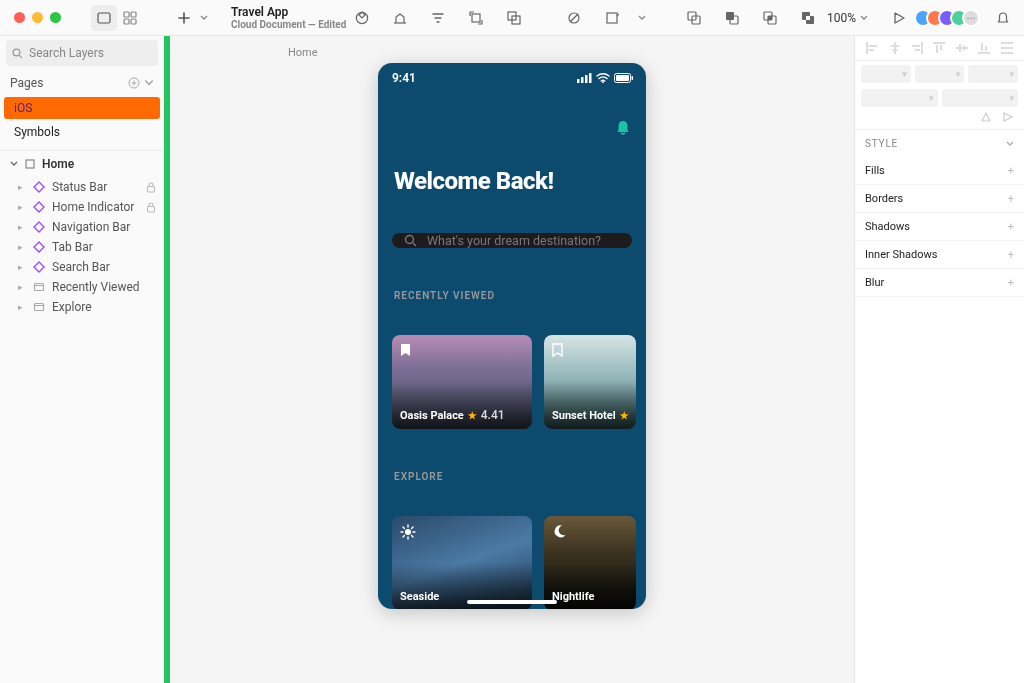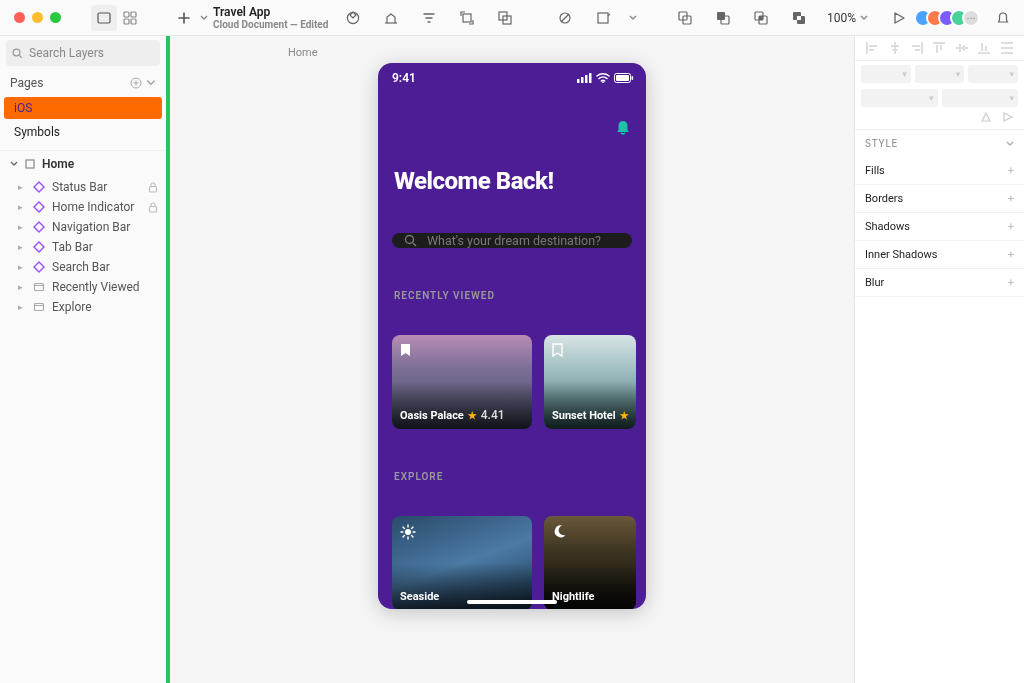--- a/index.html
+++ b/index.html
@@ -5,54 +5,54 @@
 * { margin: 0; padding: 0; box-sizing: border-box; }
 html, body { width: 1024px; height: 683px; overflow: hidden; font-family: -apple-system, BlinkMacSystemFont, "Segoe UI", Roboto, Helvetica, Arial, sans-serif; background: #fff; color: #222; }
 
 
 .topbar { height: 36px; display: flex; align-items: center; border-bottom: 1px solid #e6e6e6; padding: 0 8px; background: #fafafa; }
 .traffic { display: flex; gap: 7px; padding: 0 6px; }
 .traffic span { width: 11px; height: 11px; border-radius: 50%; display: inline-block; }
 .tlr { background:#ff5f57; } .tly { background:#febc2e; } .tlg { background:#28c840; }
 .tool-icon { width: 26px; height: 26px; display:flex; align-items:center; justify-content:center; border-radius:4px; color:#555; cursor:pointer; }
 .tool-icon.active { background:#eee; }
-.doc-title { margin-left: 2px; }
+.doc-title { margin-left: 20px; }
 .doc-title .name { font-size: 12px; font-weight:600; color:#222; }
 .doc-title .sub { font-size: 10px; color:#888;font-weight:bold; }
 .topbar-spacer { flex:1; }
 .toolbar-group { display:flex; align-items:center; gap:12px; }
 .avatars { display:flex; align-items:center; }
 .avatars span { width:18px; height:18px; border-radius:50%; border:2px solid #fff; margin-left:-6px; display:inline-block; }
 .zoom { font-size:12px; color:#333; padding:0 4px; display:flex; align-items:center; gap:4px; }
 
 svg { display:block; }
 
 
 .body { display:flex; height: calc(683px - 36px); }
 
 
-.sidebar { width: 170px; border-right:4px solid #22c55e; background:#fafafa; display:flex; flex-direction:column; font-size:12px; }
+.sidebar { width: 170px; border-right:6px solid #22c55e; background:#fafafa; display:flex; flex-direction:column; font-size:12px; }
 .search-layers { height:26px; margin:4px 6px; background:#eee; border-radius:4px; display:flex; align-items:center; padding:0 6px; color:#888; gap:6px; }
 .section-head { display:flex; align-items:center; padding:6px 10px; color:#555; }
 .section-head .label { flex:1; }
 .page-item { padding:4px 10px; border-radius:3px; margin:1px 4px; cursor:pointer; }
 .page-item.selected { background:#ff6a00; color:#4c1d95; }
 .layers-head { display:flex; align-items:center; padding:6px 10px; font-weight:600; color:#333; gap:6px; border-top:1px solid #eee; margin-top:6px; }
 .layer-row { display:flex; align-items:center; padding:3px 8px 3px 18px; gap:6px; color:#555; cursor:pointer; }
 .layer-row .chev { width:8px; color:#aaa; font-size:9px; }
 .layer-ic { width:14px; height:14px; display:flex; align-items:center; justify-content:center; }
 .dia { color:#9b4dff; }
 .art { color:#aaa; }
 .layer-row .lock { margin-left:auto; color:#bbb; }
 
 
 .canvas { flex:1; background:#f5f5f5; display:flex; flex-direction:column; align-items:center; padding-top:10px; }
 .crumb { font-size:11px; color:#888; align-self:center; margin-right:180px; margin-bottom:4px; width:268px; text-align:left; }
 
-.phone { width:268px; height:546px; background:#4c1d95; border-radius:14px; overflow:hidden; color:#fff; box-shadow:0 4px 20px rgba(0,0,0,.2); display:flex; flex-direction:column; position:relative;gap:28px; }
+.phone { width:268px; height:546px; background:#0c4a6e; border-radius:14px; overflow:hidden; color:#fff; box-shadow:0 4px 20px rgba(0,0,0,.2); display:flex; flex-direction:column; position:relative;gap:28px; }
 .statusbar { display:flex; justify-content:space-between; align-items:center; padding:8px 12px 0 14px; font-size:12px; font-weight:600; }
 .status-icons { display:flex; gap:4px; align-items:center; }
 .bell-row { display:flex; justify-content:flex-end; padding:6px 14px 0 0; }
 .headline { font-size:24px; font-weight:800; padding:2px 16px 10px 16px; letter-spacing:-.5px; }
 .searchbar { margin:0 14px; height:36px; background:#1c1c1c; border-radius:8px; display:flex; align-items:center; padding:0 12px; gap:10px; color:#777; font-size:12.5px; }
 .sec-label { font-size:10px; letter-spacing:1px; color:#999; padding:14px 16px 6px 16px; font-weight:600; }
 .card-row { display:flex; gap:12px; padding:0 14px; }
 .card { position:relative; border-radius:8px; overflow:hidden; height:94px; }
 .card.main { width:140px; flex:none; }
 .card.side { width:92px; flex:none; }

